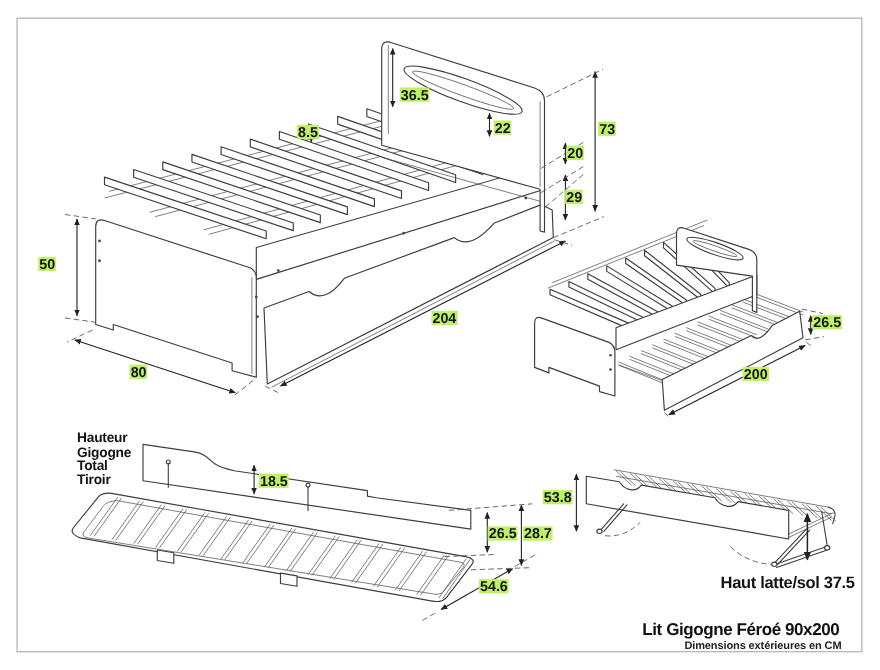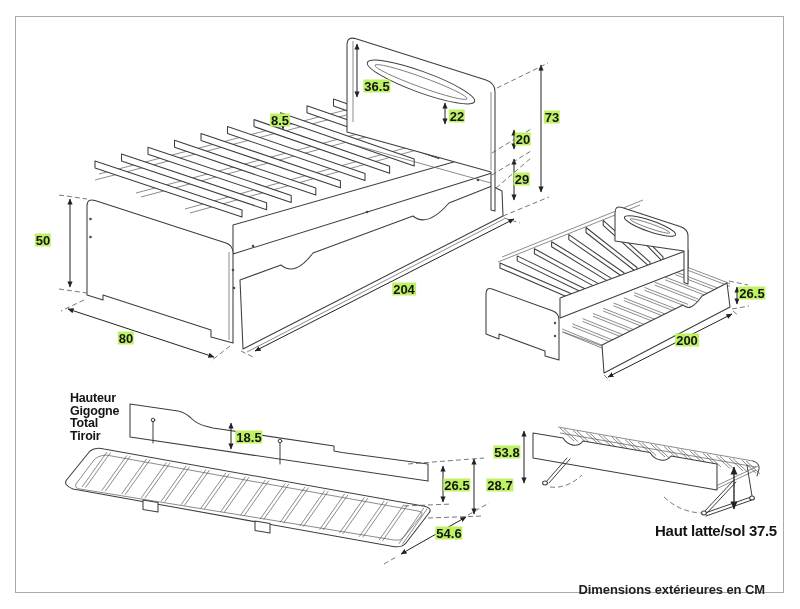--- a/index.html
+++ b/index.html
@@ -16,21 +16,21 @@
   .dash{fill:none;stroke:#555555;stroke-width:0.8;stroke-dasharray:5 3;}
   .dot{fill:#4a4a4a;}
   .dim-label{position:absolute;transform:translate(-50%,-50%);font-size:13px;font-weight:bold;
              color:#141414;white-space:nowrap;background:#bef264;padding:0 1px;line-height:1;}
   .note-label{position:absolute;transform:translate(-50%,-50%);font-size:15px;font-weight:bold;
              letter-spacing:-0.3px;color:#141414;white-space:nowrap;line-height:1;}
   .legend{position:absolute;left:70px;top:392px;font-size:12.5px;font-weight:bold;
           line-height:12.5px;letter-spacing:-0.2px;color:#141414;}
   .title{position:absolute;right:37px;top:564px;font-size:15.5px;font-weight:bold;
          letter-spacing:-0.4px;color:#111111;white-space:nowrap;}
-  .subtitle{position:absolute;right:35px;top:582px;font-size:13px;font-weight:bold;
+  .subtitle{position:absolute;right:35px;top:582px;font-size:10px;font-weight:bold;
             letter-spacing:-0.1px;color:#222222;white-space:nowrap;padding-left:14px;}
 </style>
 </head>
 <body>
 
 <div class="stage">
   <div class="frame"></div>
 
   <svg width="800" height="609" viewBox="0 0 800 609">
     <defs>
@@ -311,26 +311,27 @@
   <div class="dim-label" style="left:552px;top:117px">73</div>
   <div class="dim-label" style="left:523px;top:139px">20</div>
   <div class="dim-label" style="left:522px;top:179px">29</div>
   <div class="dim-label" style="left:43px;top:240px">50</div>
   <div class="dim-label" style="left:126px;top:338px">80</div>
   <div class="dim-label" style="left:404px;top:289px">204</div>
   <div class="dim-label" style="left:752px;top:293px">26.5</div>
   <div class="dim-label" style="left:687px;top:340px">200</div>
   <div class="dim-label" style="left:249px;top:437px">18.5</div>
   <div class="dim-label" style="left:457px;top:485px">26.5</div>
-  <div class="dim-label" style="left:500px;top:485px">28.7</div>
+  <div class="dim-label" style="left:489px;top:485px">28.7</div>
   <div class="dim-label" style="left:449px;top:533px">54.6</div>
   <div class="dim-label" style="left:507px;top:452px">53.8</div>
   <div class="note-label" style="left:716px;top:530px">Haut latte/sol 37.5</div>
 
   <div class="legend">
     <div>Hauteur</div>
     <div>Gigogne</div>
     <div>Total</div>
     <div>Tiroir</div>
   </div>
 
+  <div class="title">Lit Gigogne Féroé 90x200</div>
   <div class="subtitle">Dimensions extérieures en CM</div>
 </div>
 
 </body></html>

